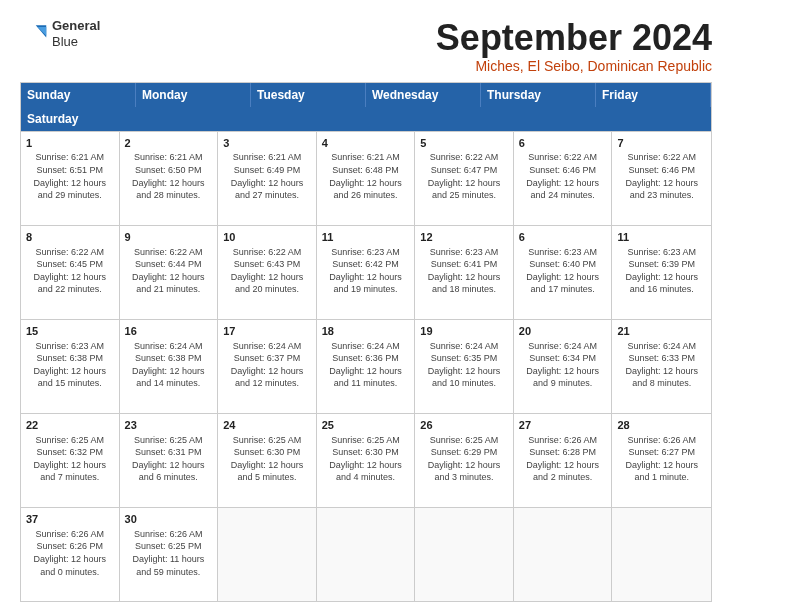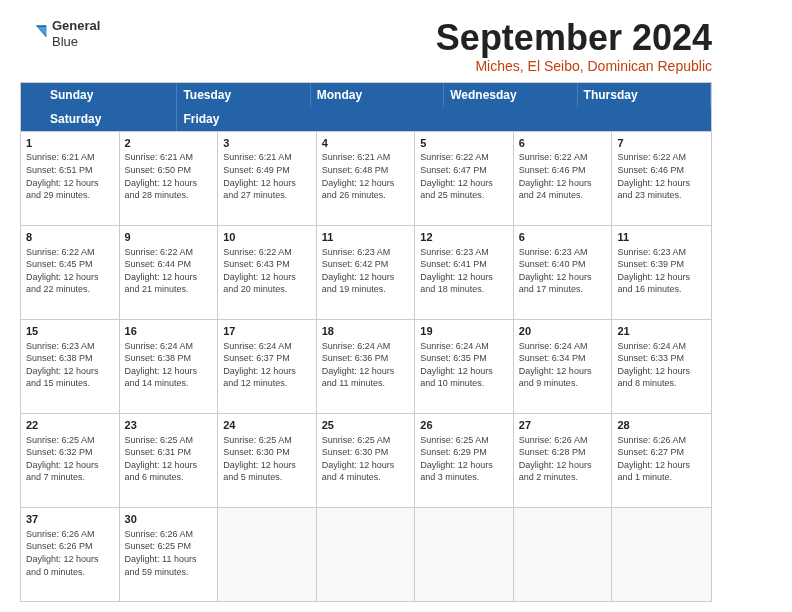--- a/index.html
+++ b/index.html
@@ -56,23 +56,22 @@
       color: #c2410c;
     }
     .calendar {
       flex: 1;
       display: flex;
       flex-direction: column;
       border: 1px solid #ccc;
     }
     .cal-header {
       display: grid;
-      grid-template-columns: repeat(5, 1fr);
+      grid-template-columns: repeat(6, 1fr);
       background: #2563a8;
-      padding-left: 23px;
     }
     .cal-header-cell {
       color: #fff;
       font-size: 12px;
       font-weight: bold;
       padding: 5px 6px;
       text-align: left;
       border-right: 1px solid #4a7ec0;
     }
     .cal-header-cell:last-child { border-right: none; }
@@ -99,20 +98,21 @@
     .day-num {
       font-size: 11px;
       font-weight: bold;
       color: #222;
       margin-bottom: 1px;
     }
     .cal-cell .info {
       color: #444;
       font-size: 9px;
       line-height: 1.4;
+      text-align: center;
     }
   </style>
 </head>
 <body>
 
 <div class="page">
   <div class="header-row">
     <div class="logo">
       <svg class="logo-icon" viewBox="0 0 32 32">
         <rect width="32" height="32" fill="white"></rect>
@@ -126,26 +126,26 @@
     </div>
     <div class="title-block">
       <div class="month-title">September 2024</div>
       <div class="subtitle">Miches, El Seibo, Dominican Republic</div>
     </div>
   </div>
 
   <div class="calendar">
     <div class="cal-header">
     <div class="cal-header-cell">Sunday</div>
+        <div class="cal-header-cell">Monday</div>
         <div class="cal-header-cell">Tuesday</div>
-        <div class="cal-header-cell">Monday</div>
         <div class="cal-header-cell">Wednesday</div>
         <div class="cal-header-cell">Thursday</div>
+        <div class="cal-header-cell">Friday</div>
         <div class="cal-header-cell">Saturday</div>
-        <div class="cal-header-cell">Friday</div>
       </div>
     <div class="cal-body">
     <div class="cal-row">
           <div class="cal-cell">
             <div class="day-num">1</div>
             <div class="info" style="white-space: pre-line;">Sunrise: 6:21 AM
 Sunset: 6:51 PM
 Daylight: 12 hours and 29 minutes.</div>
           </div>
           <div class="cal-cell">

